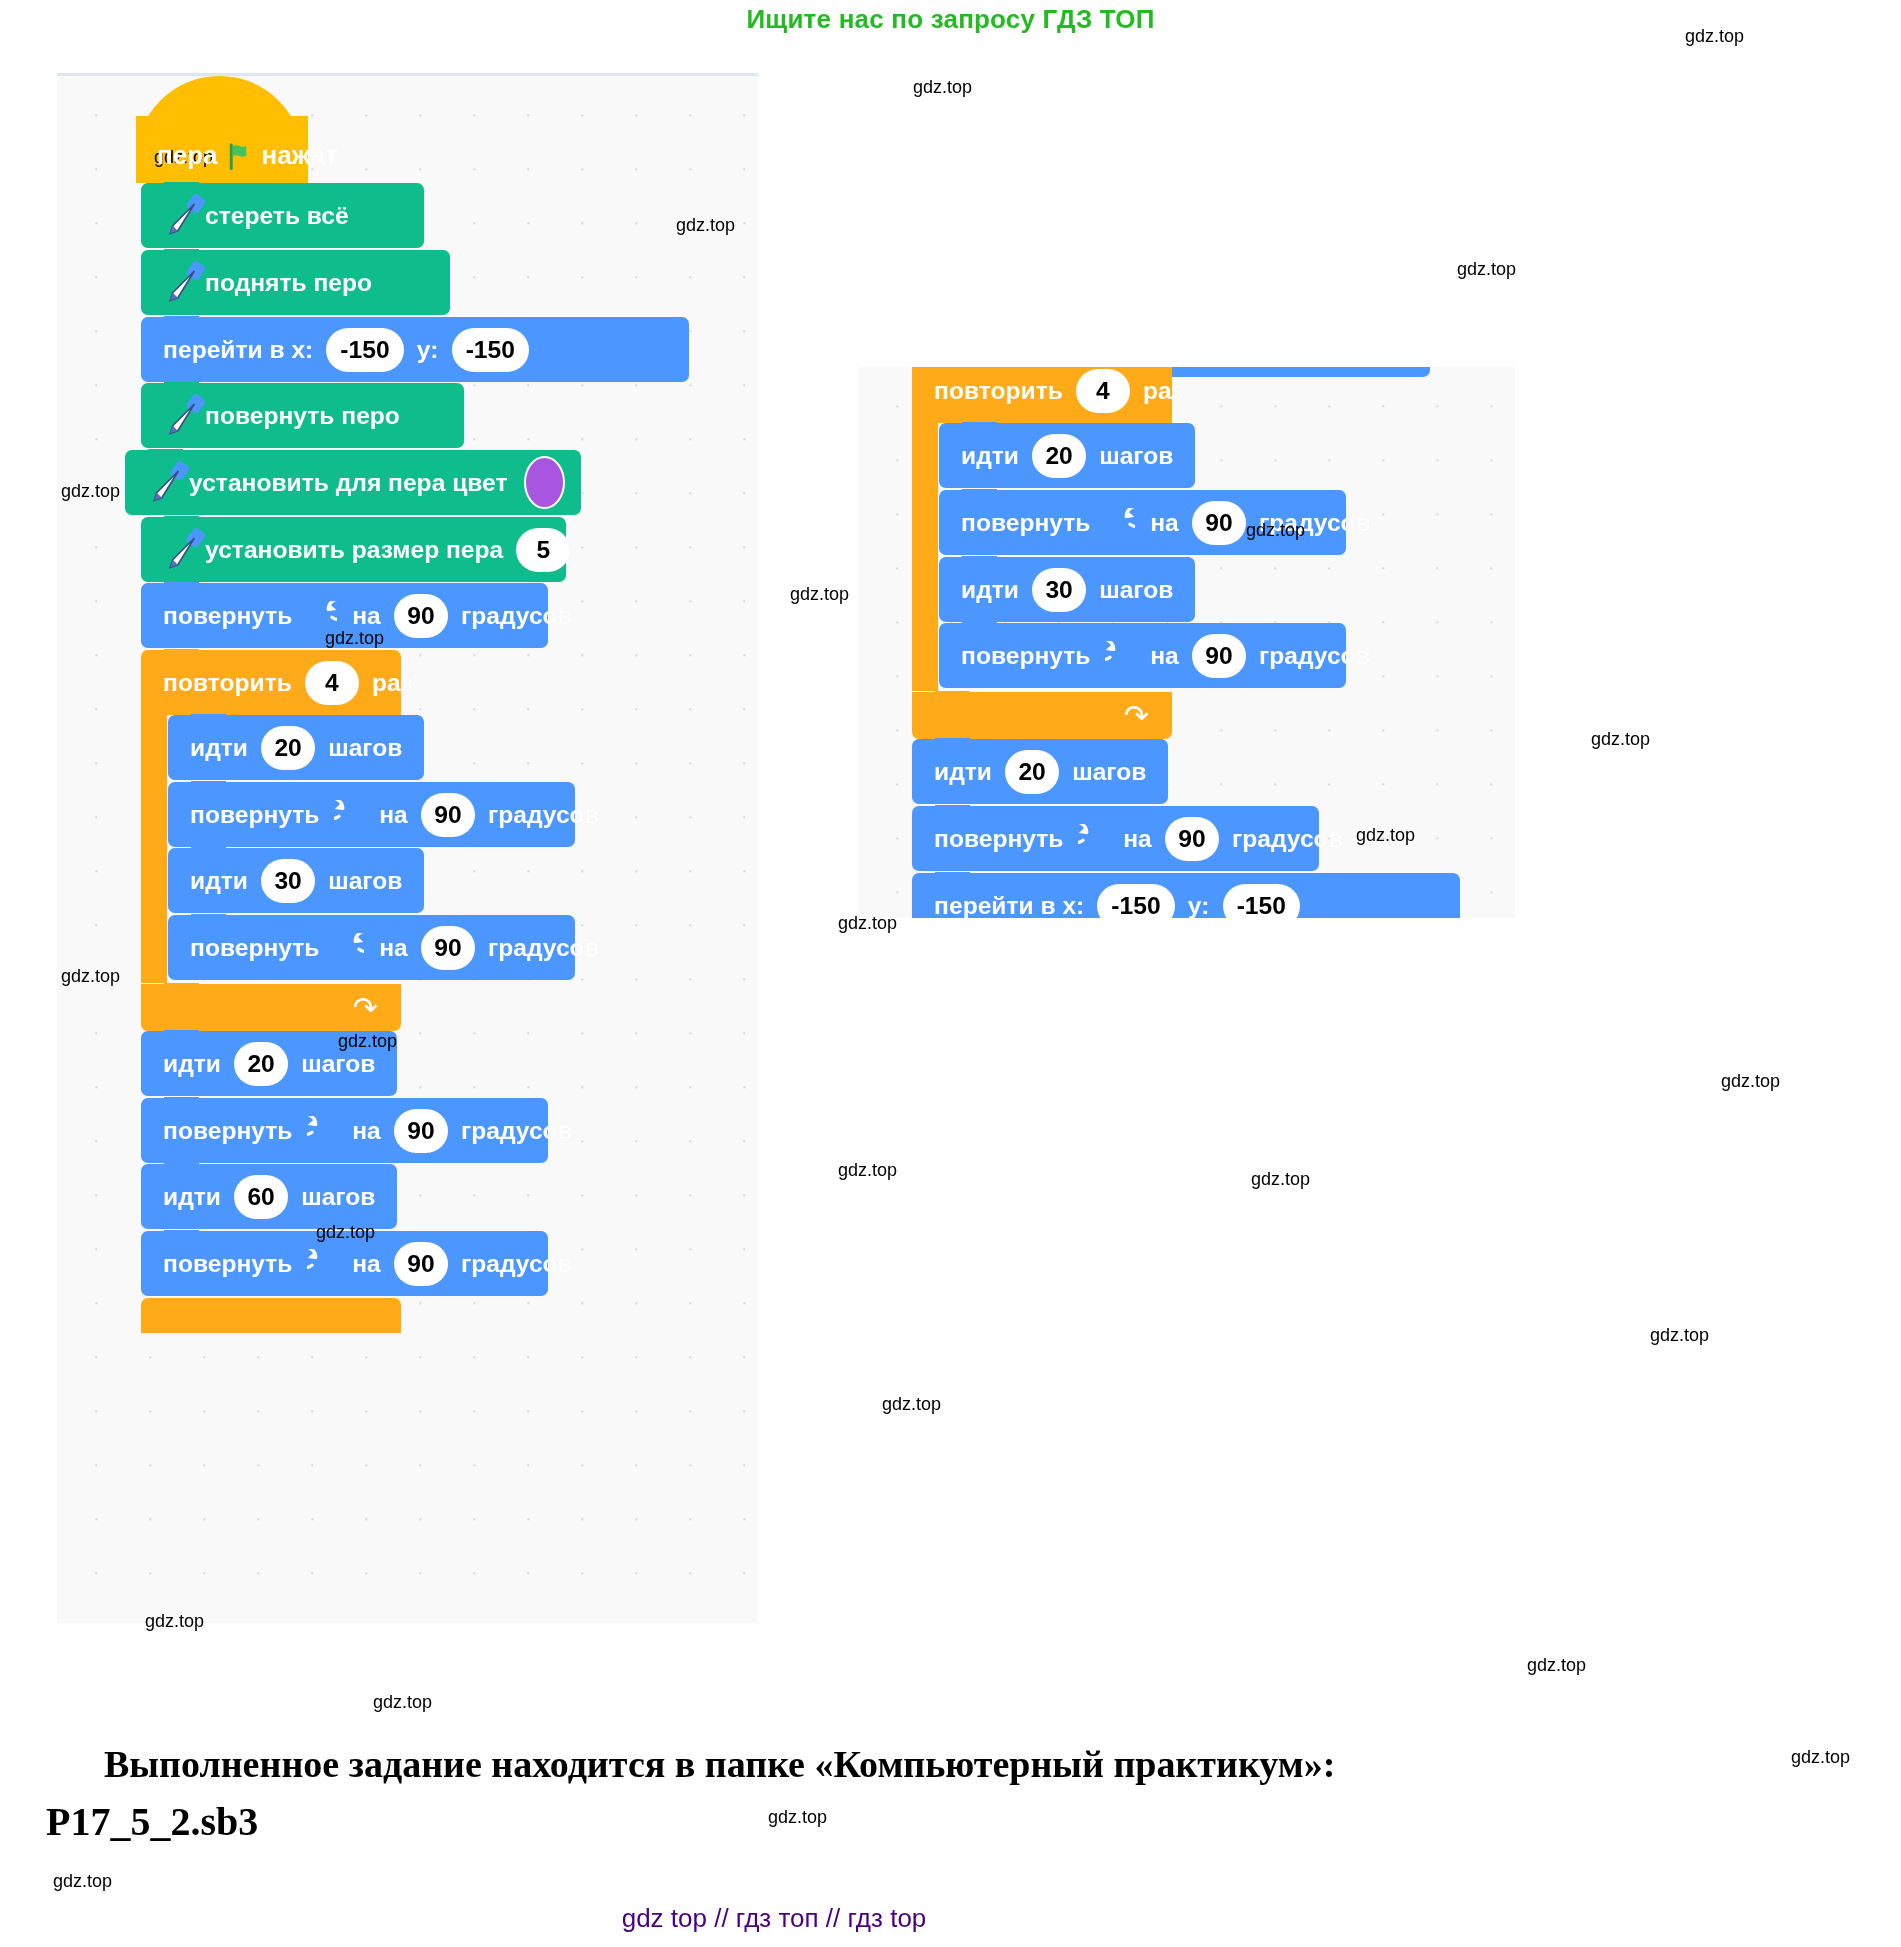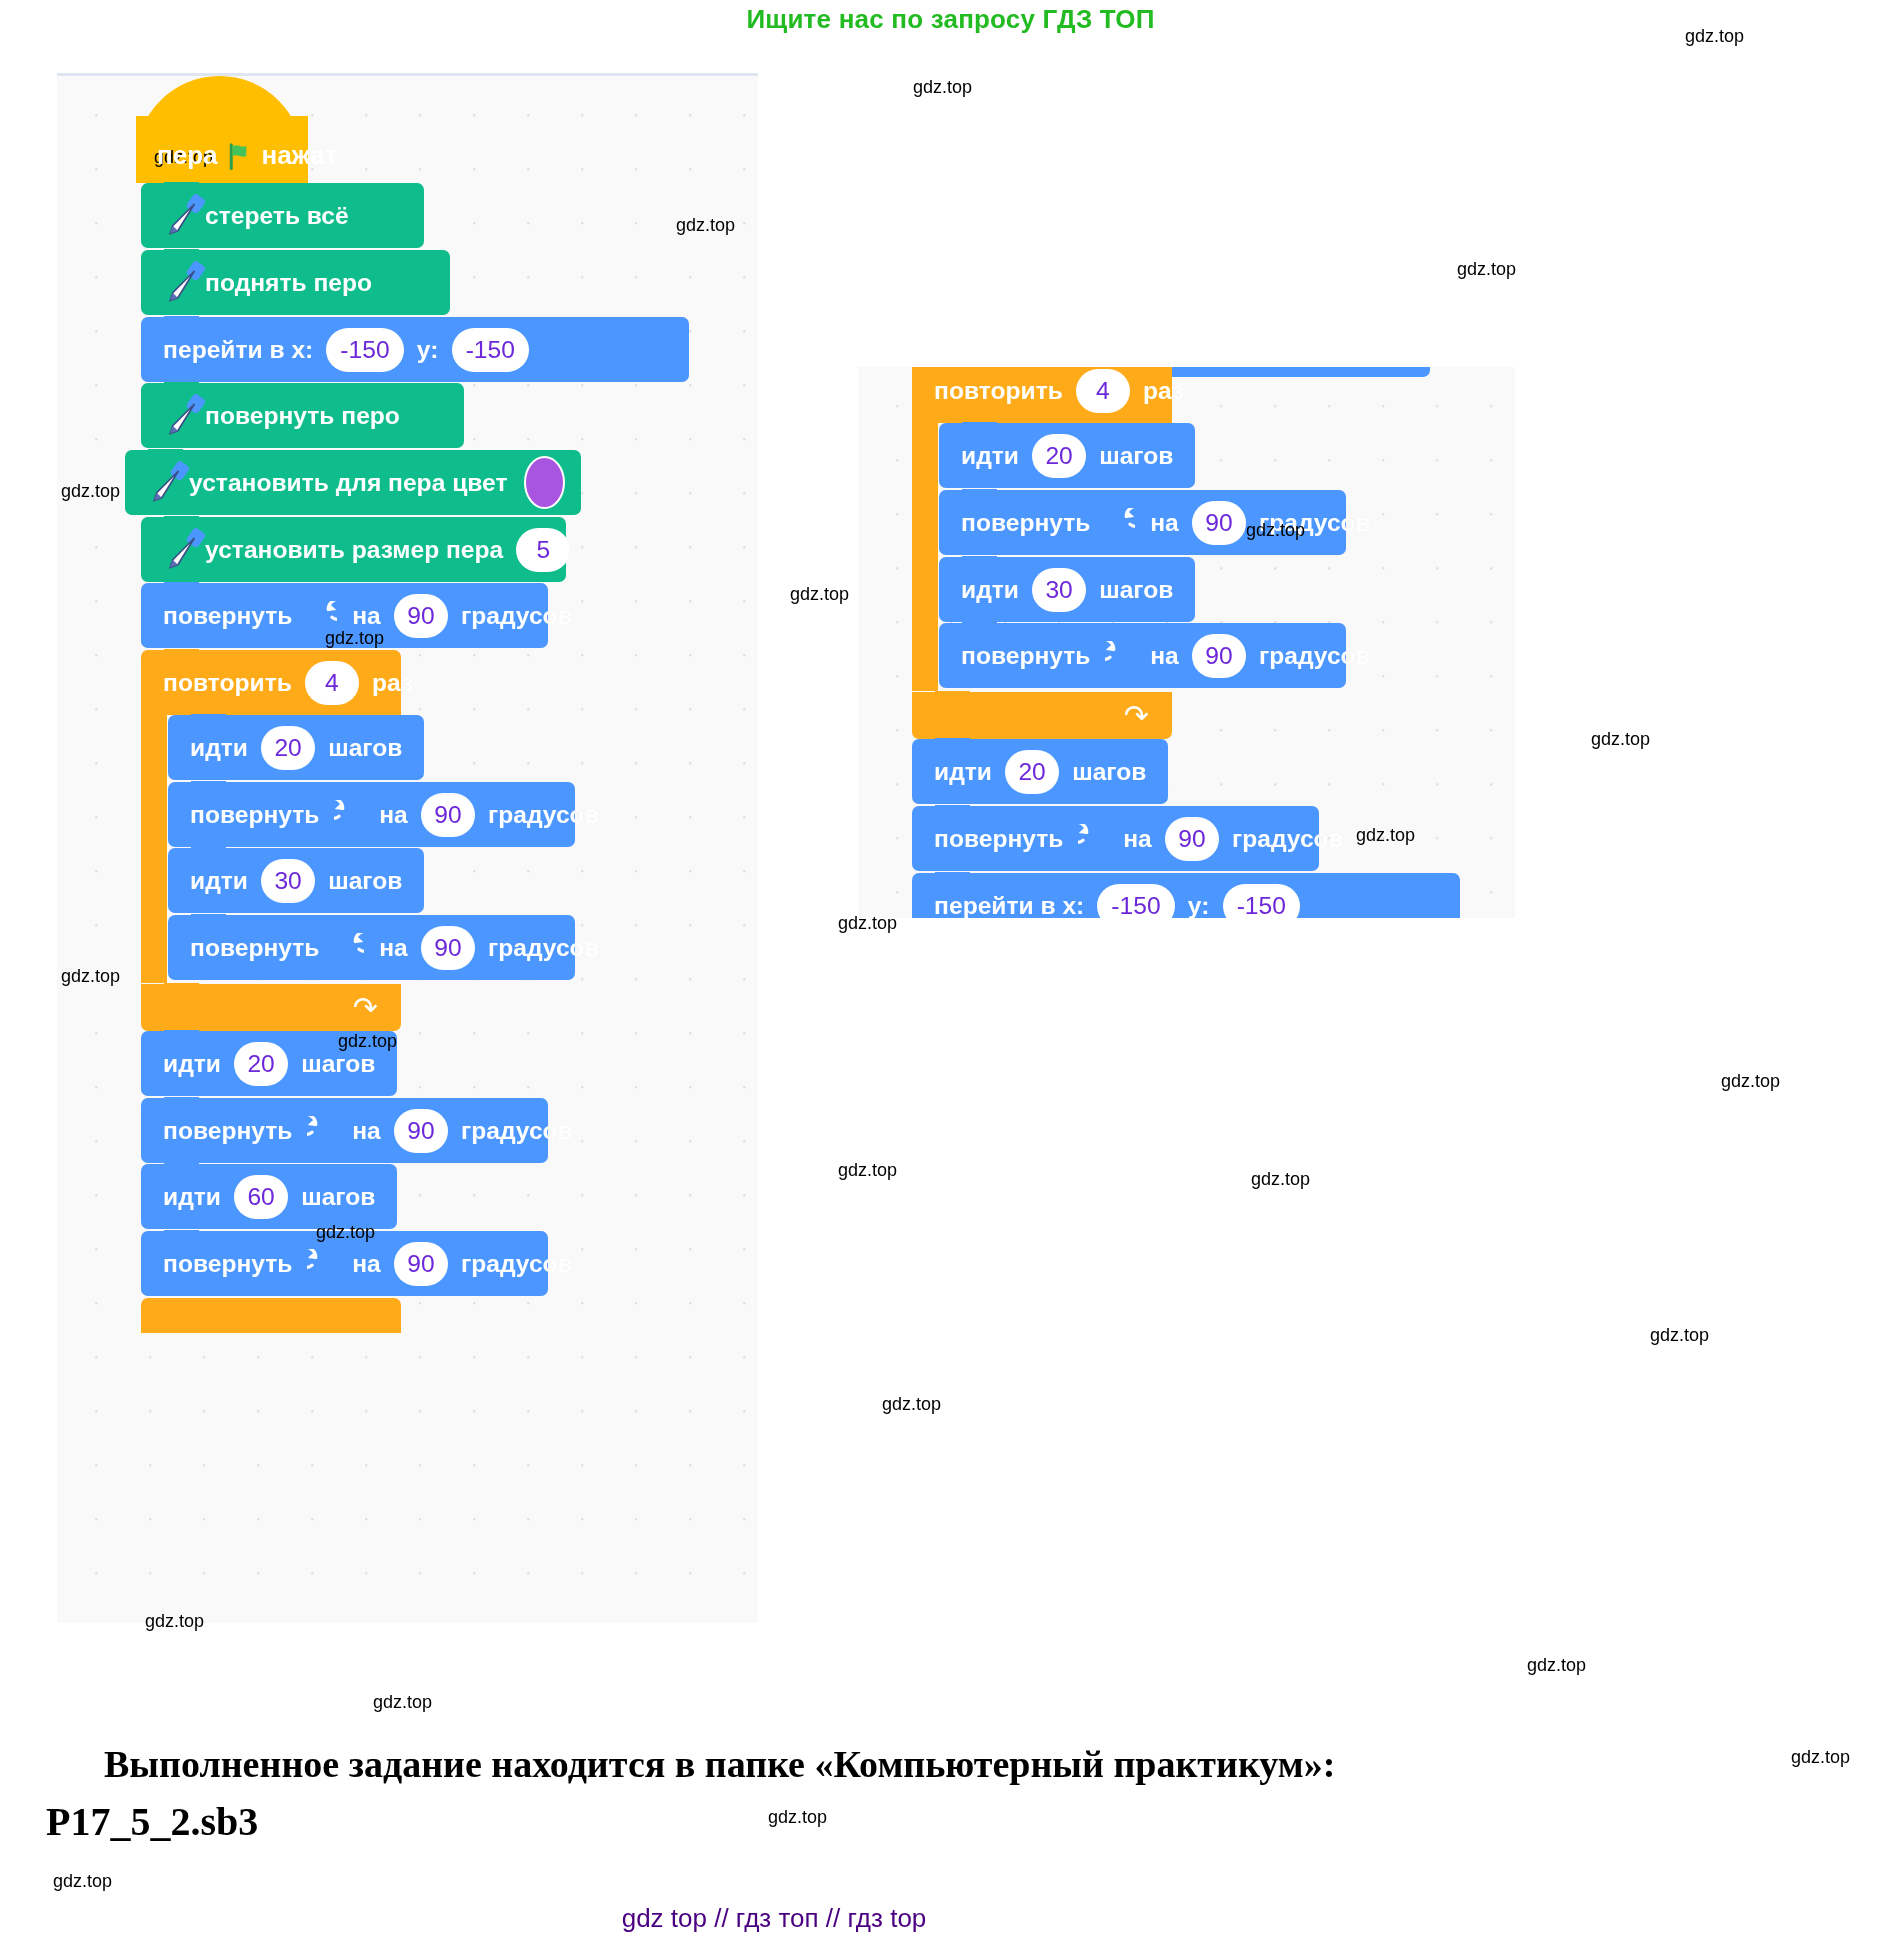--- a/index.html
+++ b/index.html
@@ -38,23 +38,23 @@
   .motion{background:#4c97ff;}
   .pen{background:#0fbd8c;padding-left:58px;}
   .control{background:#ffab19;}
   
   .blk::before{
     content:"";position:absolute;left:23px;top:-0.9px;width:35px;height:8.8px;
     background:inherit;border-radius:0 0 6.1px 6.1px;
   }
   
   .oval{
-    background:#ffffff;color:#6d28d9;border-radius:877px;
+    background:#ffffff;color:#000000;border-radius:877px;
     min-width:54px;height:44px;display:inline-flex;align-items:center;
-    justify-content:center;padding:0 14px;font-size:24.6px;font-weight:400;
+    justify-content:center;padding:0 14px;font-size:24.6px;font-weight:700;
     margin:0 7px;box-sizing:border-box;
   }
   .swatch{
     width:49px;height:49px;border-radius:50%;background:#a855e0;
     border:2.6px solid #ffffff;margin-left:10.5px;display:inline-block;
   }
   
   .penicon{position:absolute;left:19.3px;top:7px;width:51px;height:51px;}
   
   .hat{

